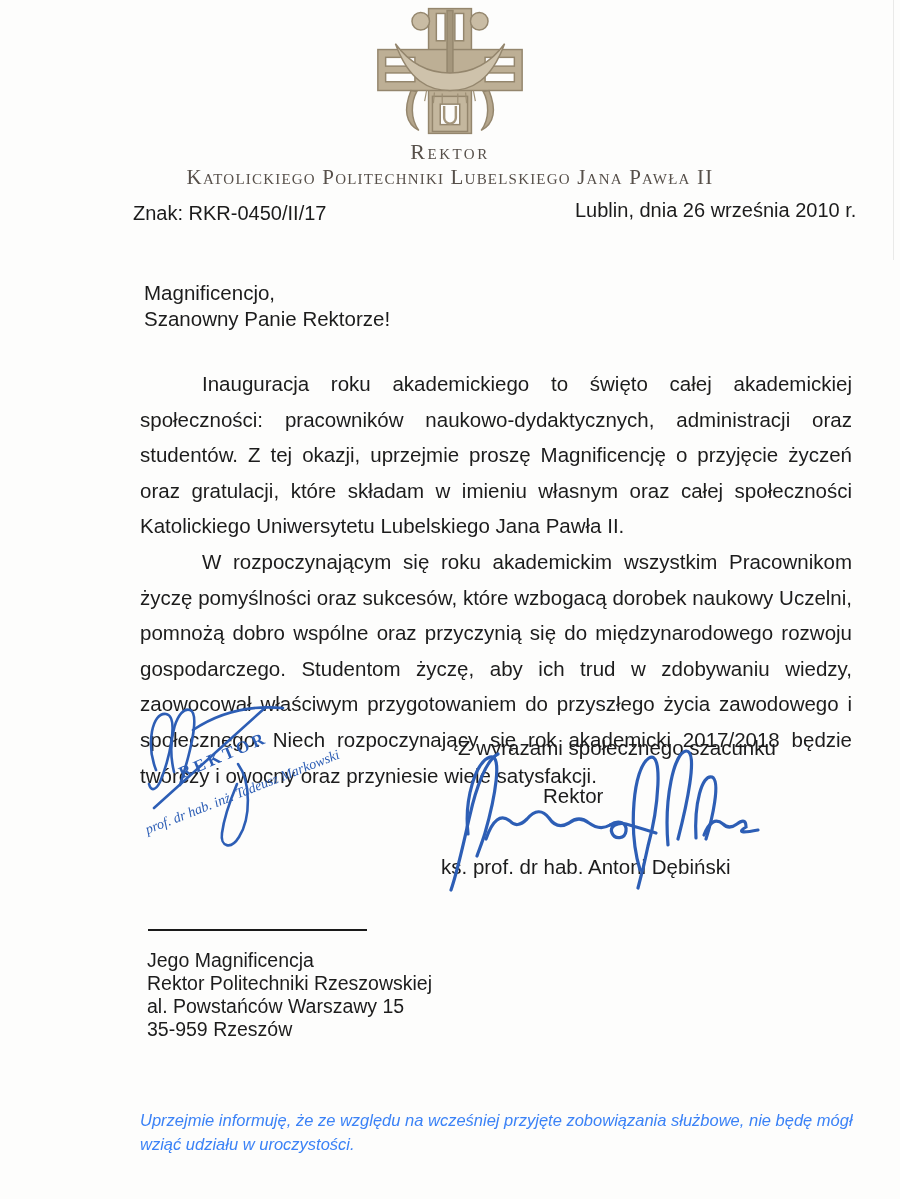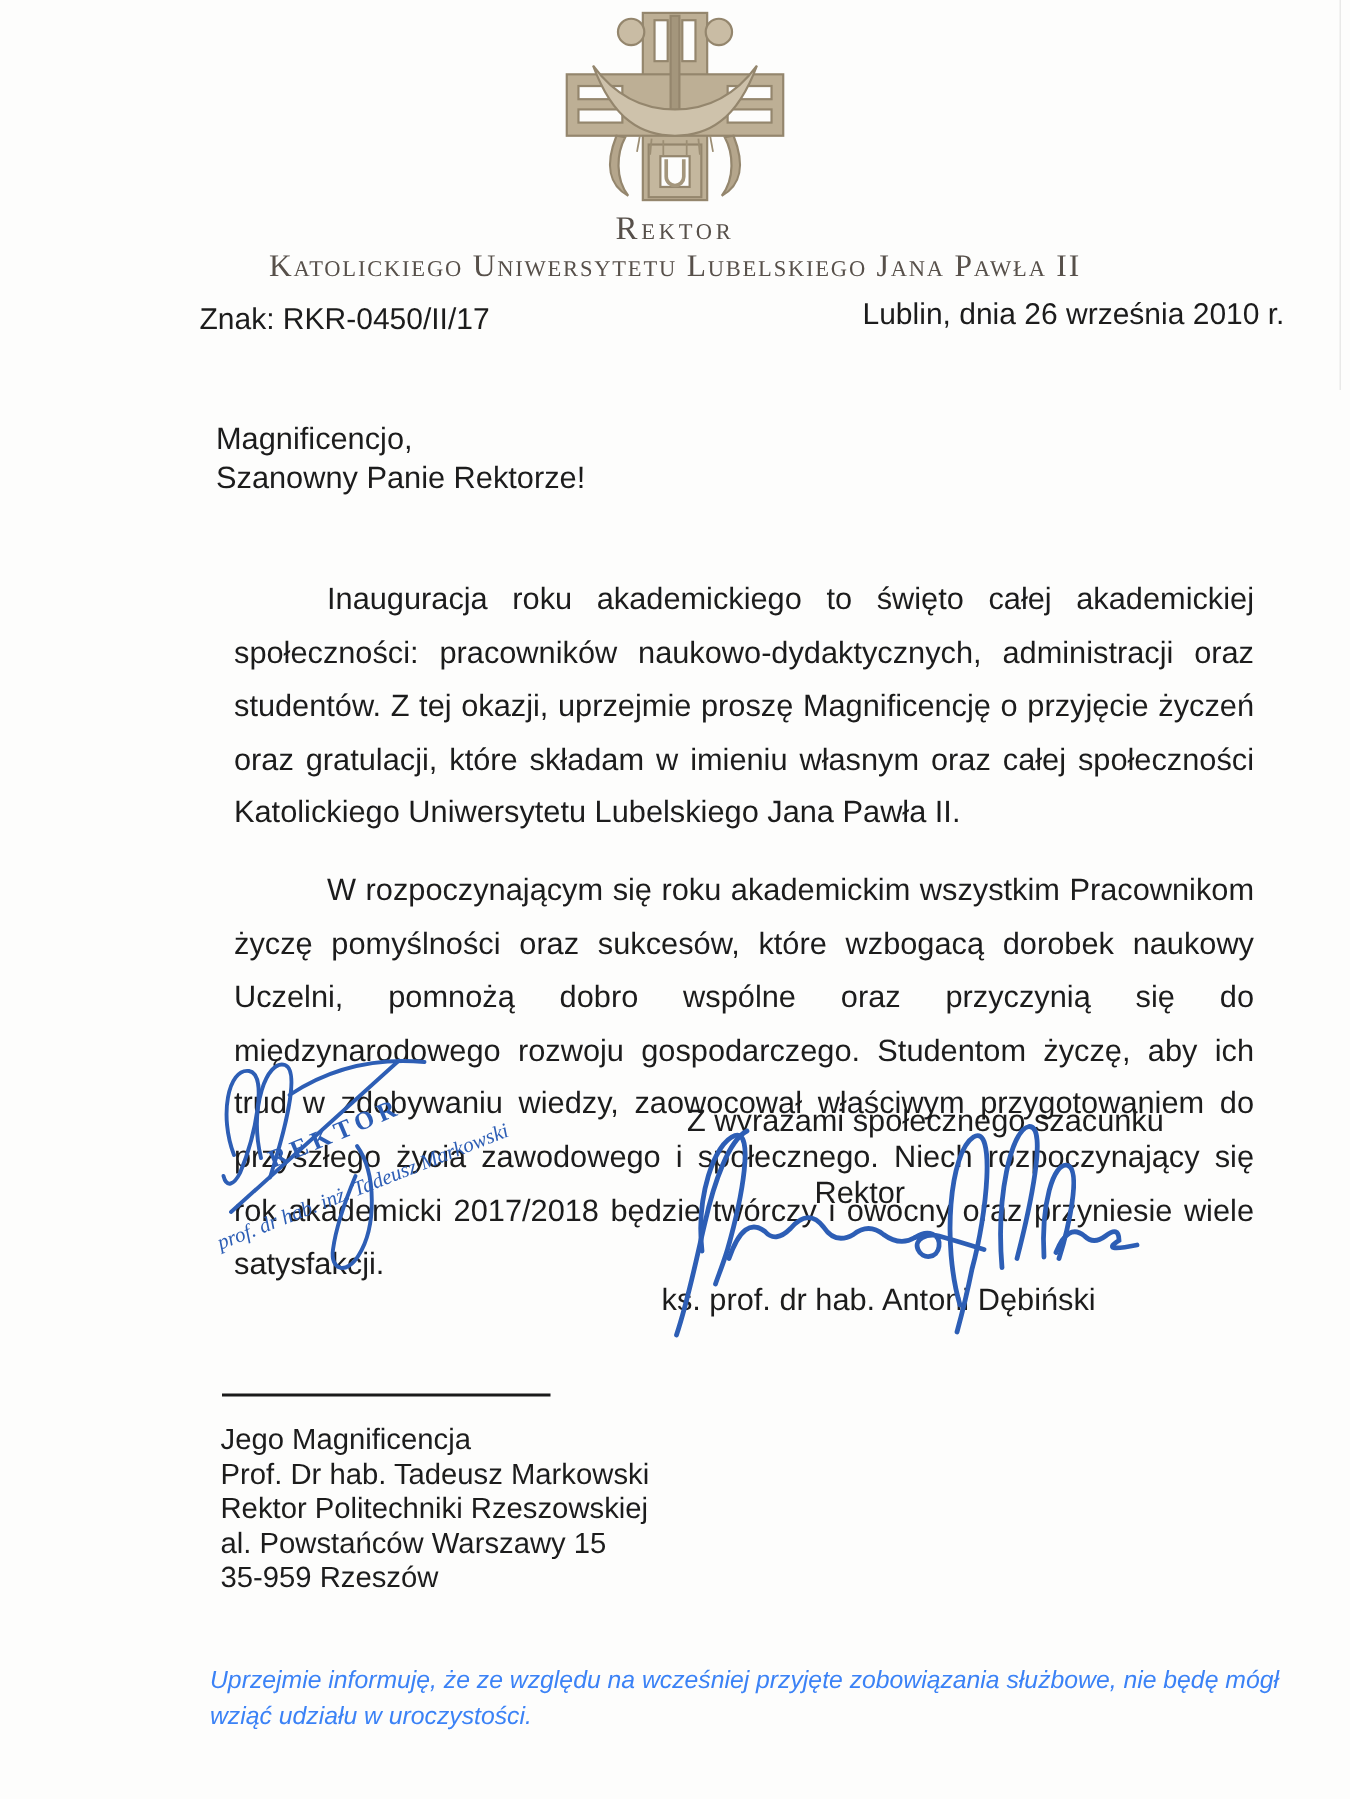--- a/index.html
+++ b/index.html
@@ -24,21 +24,21 @@
   .hdr2{top:165px;font-size:21px;letter-spacing:1.2px;}
   .ref{position:absolute;left:133px;top:202px;font-size:20px;}
   .dateline{position:absolute;left:575px;top:199px;font-size:20px;}
   
   .salut{position:absolute;left:144px;top:280px;font-size:20.5px;line-height:26px;}
   
   .body{
     position:absolute;left:140px;top:366px;width:712px;
     font-size:20.5px;line-height:35.6px;text-align:justify;
   }
-  .body p{margin:16px;text-indent:62px;}
+  .body p{margin:0;text-indent:62px;}
   
   .respect{position:absolute;left:458px;top:736px;font-size:20.5px;}
   .rektor-label{position:absolute;left:543px;top:784px;font-size:20.5px;}
   .signer{position:absolute;left:441px;top:855px;font-size:20.5px;}
   .sig-svg{position:absolute;left:428px;top:738px;width:334px;height:165px;}
   
   .ink{color:#2d5eb5;}
   .stamp-title{
     position:absolute;left:176px;top:765px;
     font-family:"Liberation Serif",serif;font-weight:bold;
@@ -93,21 +93,21 @@
       <line x1="56" y1="86" x2="54" y2="97"></line>
       <line x1="64" y1="88" x2="63" y2="99"></line>
       <line x1="72" y1="89" x2="72" y2="100"></line>
       <line x1="88" y1="89" x2="88" y2="100"></line>
       <line x1="96" y1="88" x2="97" y2="99"></line>
       <line x1="104" y1="86" x2="106" y2="97"></line>
     </g>
   </svg>
 
   <div class="hdr hdr1">Rektor</div>
-  <div class="hdr hdr2">Katolickiego Uniwersytetu Lubelskiego Jana Pawła II</div>
+  <div class="hdr hdr2">Katolickiego Politechniki Lubelskiego Jana Pawła II</div>
 
   <div class="ref">Znak: RKR-0450/II/17</div>
   <div class="dateline">Lublin, dnia 26 września 2010 r.</div>
 
   <div class="salut">
     <div>Magnificencjo,</div>
     <div>Szanowny Panie Rektorze!</div>
   </div>
 
   <div class="body">
@@ -140,21 +140,20 @@
       <path d="M36,74 C28,40 40,8 52,12 C63,16 50,62 42,87"></path>
       <path d="M16,110 L128,9"></path>
       <path d="M55,32 C82,14 112,7 145,10"></path>
       <path d="M100,66 C113,84 113,120 101,139 C93,152 82,149 84,135 C86,120 94,98 99,86"></path>
     </g>
   </svg>
 
   <div class="divider"></div>
   <div class="recipient">
     <div>Jego Magnificencja</div>
-    <div>Prof. Dr hab. Tadeusz Markowski</div>
     <div>Rektor Politechniki Rzeszowskiej</div>
     <div>al. Powstańców Warszawy 15</div>
     <div>35-959 Rzeszów</div>
   </div>
 
   <div class="footnote">Uprzejmie informuję, że ze względu na wcześniej przyjęte zobowiązania służbowe, nie będę mógł wziąć udziału w uroczystości.</div>
 
 </div>
 
 </body></html>

